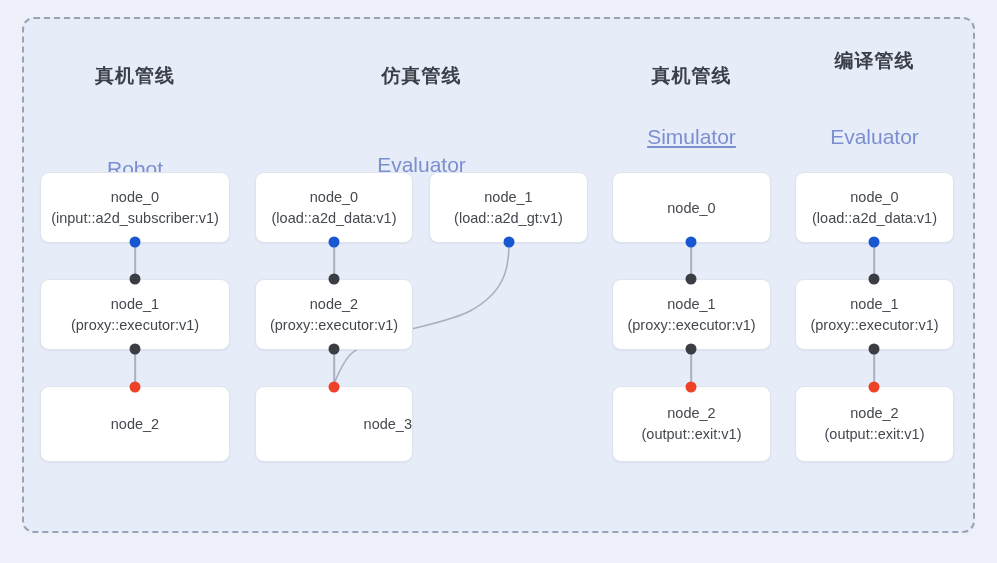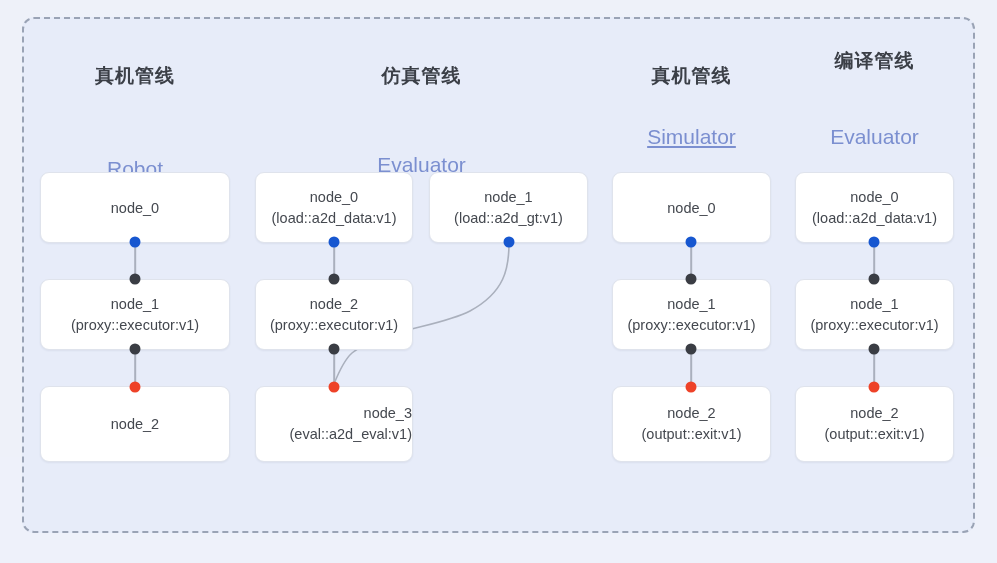--- a/index.html
+++ b/index.html
@@ -69,20 +69,21 @@
 
   <div class="group-frame"></div>
 
   <div class="column" style="left:40px;width:190px;">
     <div class="col-title" style="top:63px;">真机管线</div>
     <div class="col-sub" style="top:125px;margin-top:32px;">Robot</div>
   </div>
 
   <div class="node" style="left:40px;top:172px;width:190px;height:71px;">
     <span class="node-title">node_0</span>
+    <span class="node-type">(input::a2d_subscriber:v1)</span>
   </div>
   <div class="node" style="left:40px;top:279px;width:190px;height:71px;">
     <span class="node-title">node_1</span>
     <span class="node-type">(proxy::executor:v1)</span>
   </div>
   <div class="node" style="left:40px;top:386px;width:190px;height:76px;">
     <span class="node-title">node_2</span>
   </div>
   <div class="link" style="left:135px;top:242px;height:38px;"></div>
   <div class="link" style="left:135px;top:349px;height:38px;"></div>
@@ -99,21 +100,20 @@
   <div class="node" style="left:255px;top:172px;width:158px;height:71px;">
     <span class="node-title">node_0</span>
     <span class="node-type">(load::a2d_data:v1)</span>
   </div>
   <div class="node" style="left:255px;top:279px;width:158px;height:71px;">
     <span class="node-title">node_2</span>
     <span class="node-type">(proxy::executor:v1)</span>
   </div>
   <div class="node" style="left:255px;top:386px;width:158px;height:76px;align-items:flex-end;">
     <span class="node-title">node_3</span>
-    <span class="node-type">(eval::a2d_eval:v1)</span>
   </div>
   <div class="node" style="left:429px;top:172px;width:159px;height:71px;">
     <span class="node-title">node_1</span>
     <span class="node-type">(load::a2d_gt:v1)</span>
   </div>
 
   <div class="link" style="left:334px;top:242px;height:38px;"></div>
   <div class="link" style="left:334px;top:349px;height:38px;"></div>
 
   <svg class="curves" viewBox="0 0 997 563">

